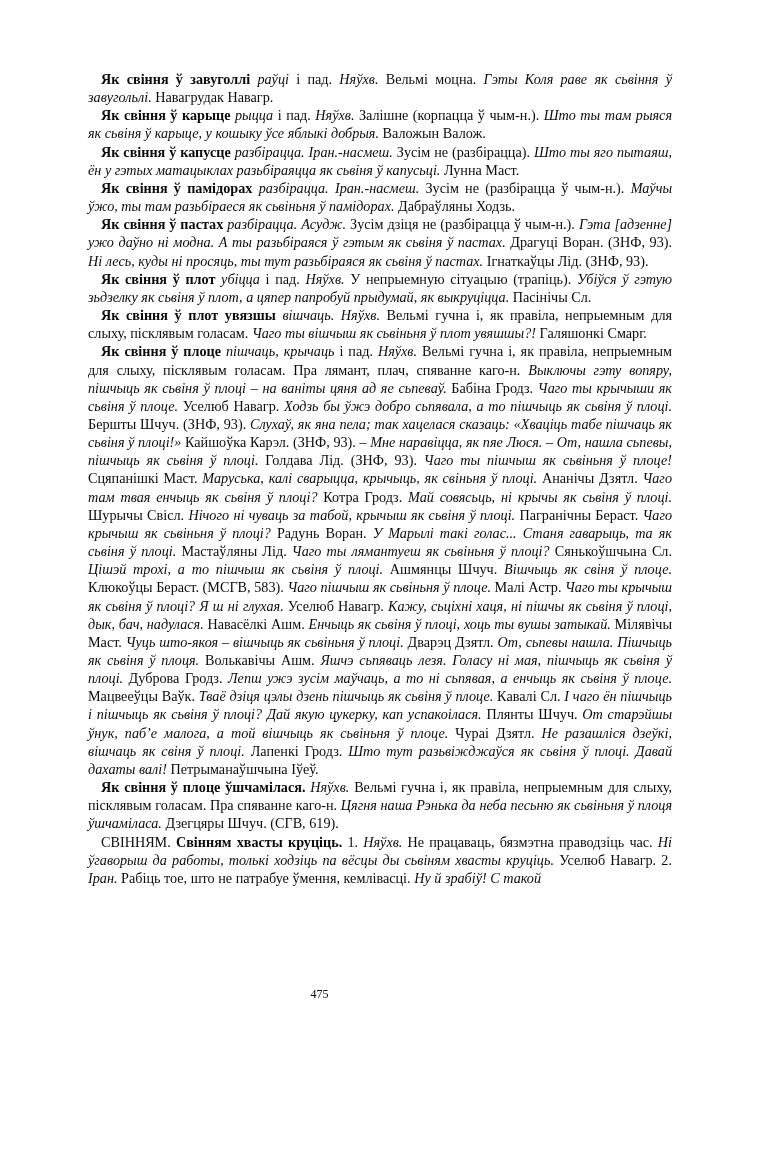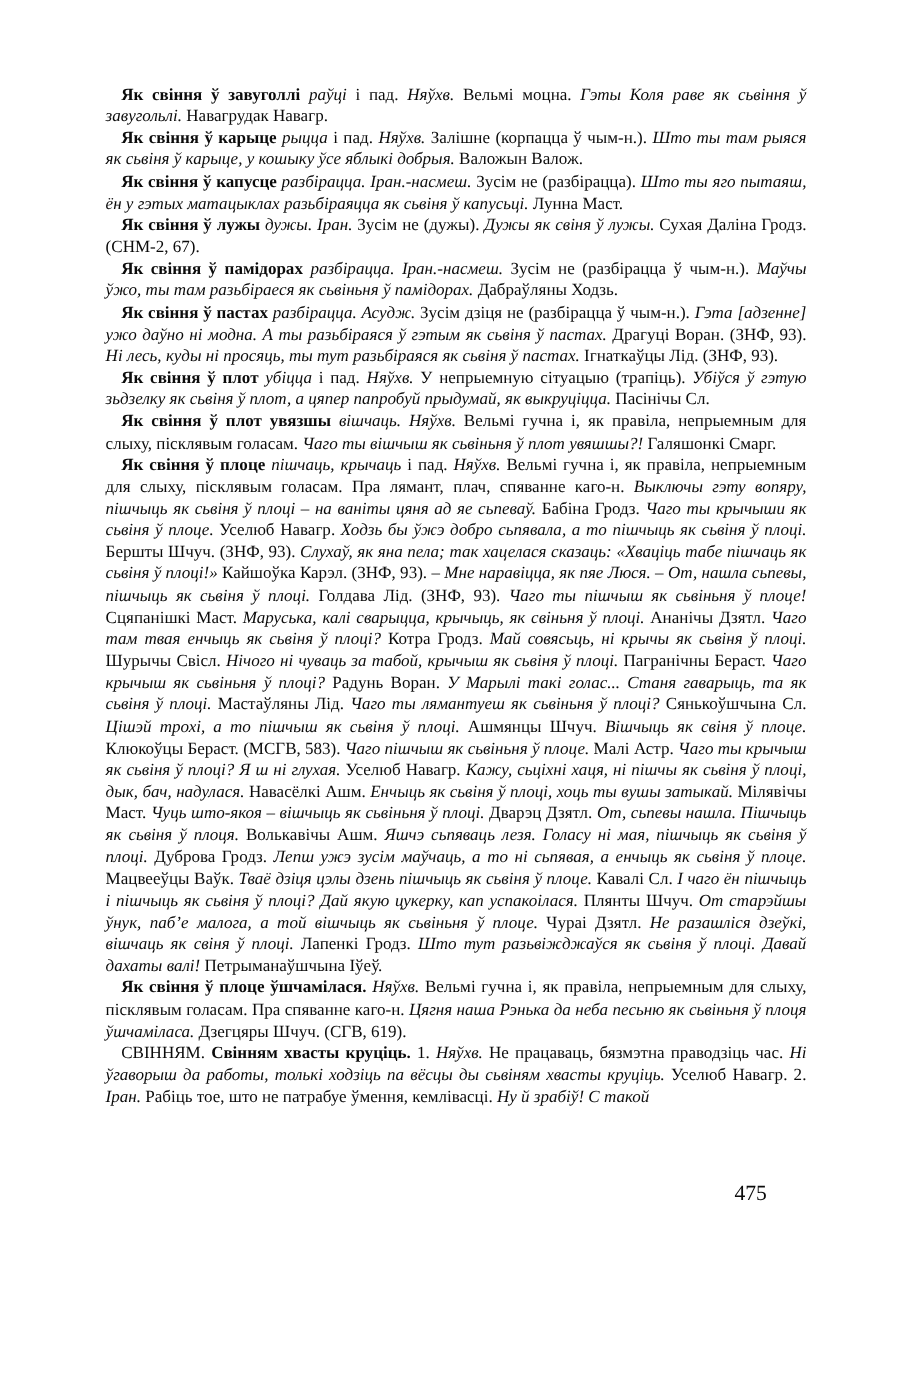--- a/index.html
+++ b/index.html
@@ -47,22 +47,22 @@
   
   span.ro {
     font-style: normal;
     font-weight: normal;
   }
   .folio {
     position: absolute;
     left: 0;
     right: 0;
     top: 985px;
-    text-align: right;
-    font-size: 18px;
+    text-align: center;
+    font-size: 12px;
     line-height: 18px;
     font-family: "Liberation Serif", "DejaVu Serif", serif;
   }
 </style>
 </head>
 <body>
 
 <div class="page">
   <div class="content">
 
@@ -75,25 +75,20 @@
       <b class="hw">Як свіння ў карыце</b>
       <i class="it">рыцца</i><span class="ro"> і пад. </span><i class="it">Няўхв.</i><span class="ro"> Залішне (корпацца ў чым-н.). </span><i class="it">Што ты там рыяся як сьвіня ў карыце, у кошыку ўсе яблыкі добрыя.</i><span class="ro"> Валожын Валож.</span>
     </p>
 
     <p class="entry">
       <b class="hw">Як свіння ў капусце</b>
       <i class="it">разбірацца.</i>
       <i class="it">Іран.-насмеш.</i><span class="ro"> Зусім не (разбірацца). </span><i class="it">Што ты яго пытаяш, ён у гэтых матацыклах разьбіраяцца як сьвіня ў капусьці.</i><span class="ro"> Лунна Маст.</span>
     </p>
 
-    <p class="entry">
-      <b class="hw">Як свіння ў лужы</b>
-      <i class="it">дужы.</i>
-      <i class="it">Іран.</i><span class="ro"> Зусім не (дужы). </span><i class="it">Дужы як свіня ў лужы.</i><span class="ro"> Сухая Даліна Гродз. (СНМ-2, 67).</span>
-    </p>
 
     <p class="entry">
       <b class="hw">Як свіння ў памідорах</b>
       <i class="it">разбірацца.</i>
       <i class="it">Іран.-насмеш.</i><span class="ro"> Зусім не (разбірацца ў чым-н.). </span><i class="it">Маўчы ўжо, ты там разьбіраеся як сьвіньня ў памідорах.</i><span class="ro"> Дабраўляны Ходзь.</span>
     </p>
 
     <p class="entry">
       <b class="hw">Як свіння ў пастах</b>
       <i class="it">разбірацца.</i>

